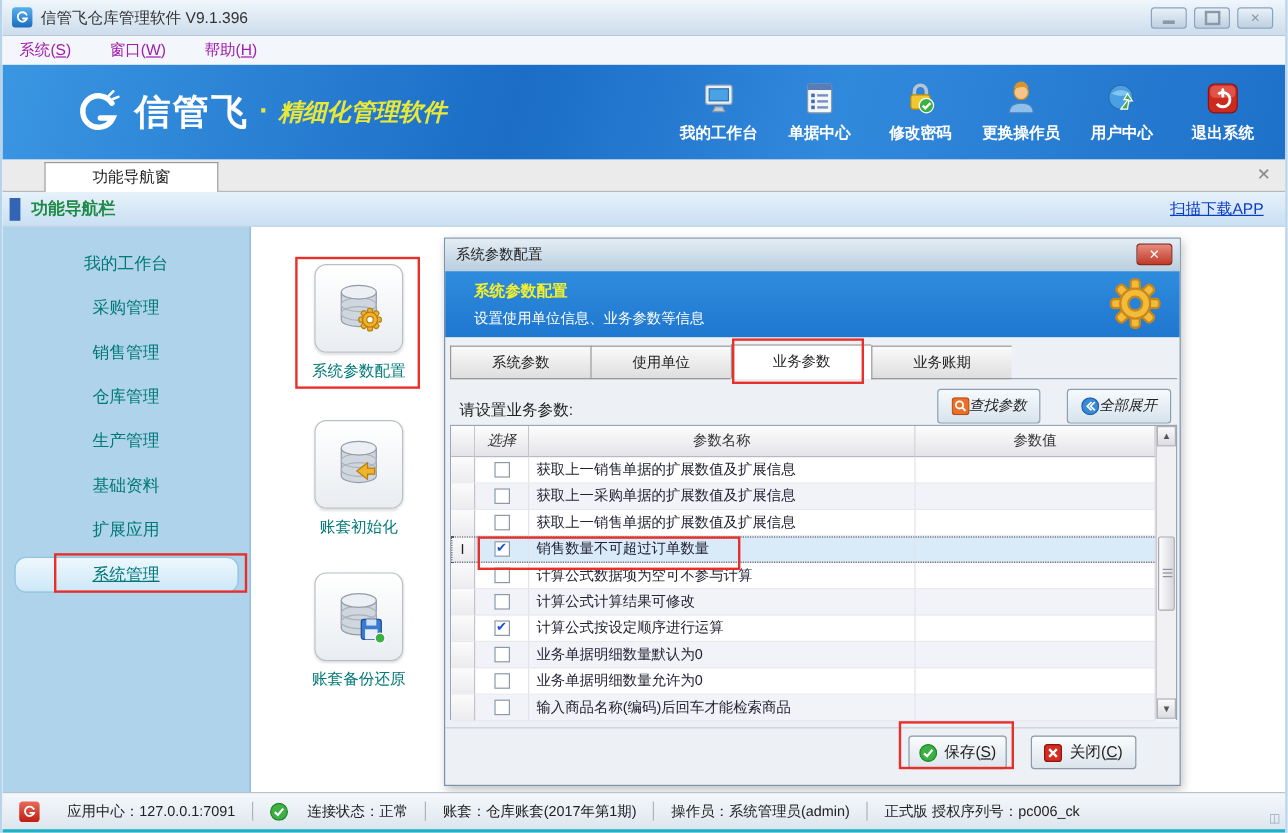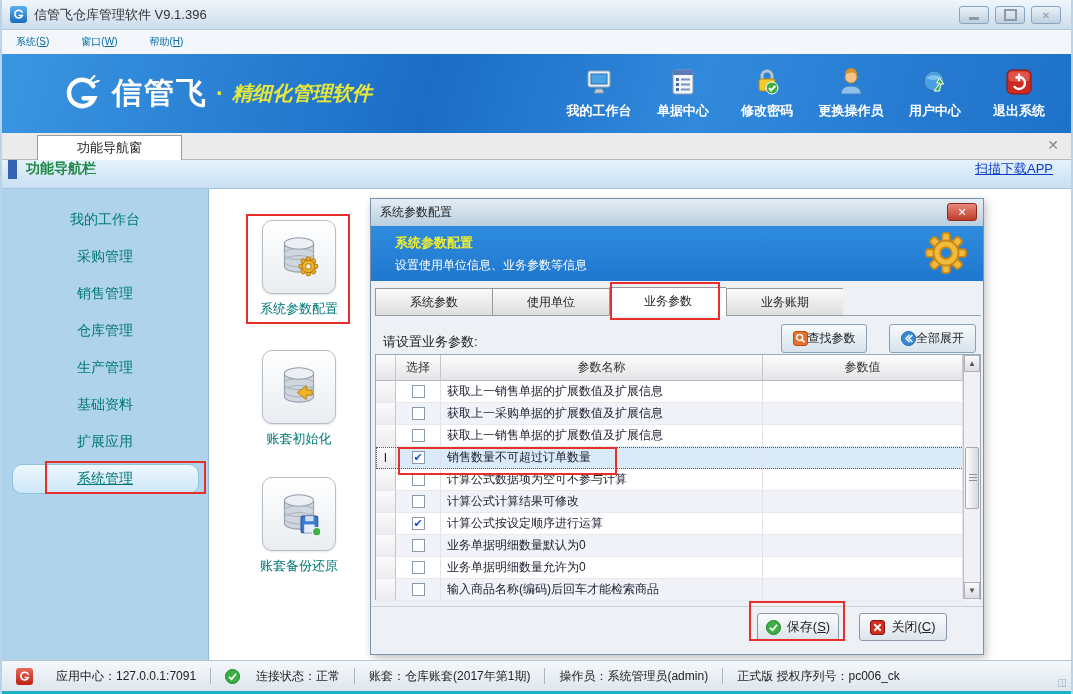--- a/index.html
+++ b/index.html
@@ -12,41 +12,41 @@
   .applogo { width:17px; height:17px; border-radius:3px; background:linear-gradient(#5ab0ec,#1a6cc0); display:flex; align-items:center; justify-content:center; margin-right:7px; }
   .wintitle { font-size:13px; color:#333; }
   .winbtns { position:absolute; right:10px; top:6px; display:flex; gap:6px; }
   .winbtn { width:30px; height:18px; border:1px solid #8aa4c0; border-radius:3px; background:linear-gradient(#e9f1f8,#bfd0e0); display:flex; align-items:center; justify-content:center; color:#7a8a9a; font-size:10px; font-weight:bold; }
   .winbtn.min::after { content:""; width:10px; height:3px; background:#8a98a8; margin-top:6px; }
   .winbtn.max::after { content:""; width:9px; height:8px; border:2px solid #8a98a8; }
   .winbtn.cls::after { content:"\2715"; color:#8a98a8; }
 
   
   .menubar { left:0; top:30px; width:100%; height:24px; background:#f3f7fb; display:flex; align-items:center; gap:32px; padding-left:14px; }
-  .menuitem { font-size:10px; color:#0369a1; }
+  .menuitem { font-size:13px; color:#a21caf; }
   .menukey { text-decoration:underline; }
 
   
   .bluehead { left:0; top:54px; width:100%; height:79px; background:linear-gradient(105deg,#3b96e2 0%,#1b6dc6 40%,#3189dc 65%,#1e71c9 100%); overflow:hidden; }
   .brand { position:absolute; left:58px; top:18px; display:flex; align-items:center; }
   .brandname { color:#fff; font-size:30px; font-weight:bold; letter-spacing:2px; margin-left:10px; }
   .branddot { color:#e8e838; font-size:24px; font-weight:bold; margin:0 8px; }
   .slogan { color:#e8e838; font-size:20px; font-weight:bold; font-style:italic; }
   .toolbar { position:absolute; right:10px; top:8px; display:flex; }
   .toolbtn { width:84px; display:flex; flex-direction:column; align-items:center; gap:4px; padding-top:4px; }
   .toolbtn .ticon { width:32px; height:32px; display:flex; align-items:center; justify-content:center; }
   .toolbtn .tlabel { color:#fff; font-size:13px; font-weight:bold; white-space:nowrap; }
 
   
   .tabstrip { left:0; top:133px; width:100%; height:27px; background:#ebebeb; border-bottom:1px solid #b8b8b8;padding-left:48px; }
   .navtab { position:absolute; left:35px; top:2px; width:145px; height:25px; background:#fff; border:1px solid #9a9a9a; border-bottom:none; display:flex; align-items:center; justify-content:center; font-size:13px; }
   .strip-close { position:absolute; right:12px; top:4px; color:#888; font-size:14px; font-weight:bold; }
 
   
-  .navheader { left:0; top:160px; width:100%; height:29px; background:linear-gradient(#e6f1fa,#c9e0f3); border-bottom:1px solid #a9c4da; display:flex; }
+  .navheader { left:0; top:160px; width:100%; height:29px; background:linear-gradient(#e6f1fa,#c9e0f3); border-bottom:1px solid #a9c4da; display:flex; align-items:center; }
   .nh-accent { width:9px; height:19px; background:#3464b4; margin:0 9px 0 6px; }
   .nh-title { color:#1e8a46; font-weight:bold; font-size:14px; }
   .nh-link { position:absolute; right:18px; color:#0a3cc8; text-decoration:underline; font-size:13px; }
 
   
   .content { left:0; top:189px; width:100%; height:471px; background:#fff; }
   .sidebar { position:absolute; left:0; top:0; width:207px; height:471px; background:#aed3eb; border-right:1px solid #8fb9d6; padding-top:16px; display:flex; flex-direction:column; gap:7px; align-items:center; }
   .navitem { width:187px; height:30px; display:flex; align-items:center; justify-content:center; color:#007878; font-size:14px; }
   .navitem.selected { background:linear-gradient(#eef7fd,#cde7f7); border:1px solid #8ec3e2; border-radius:10px;text-decoration:underline; }
 
@@ -64,31 +64,31 @@
   .dlg-banner-sub { color:#fff; font-size:12px; margin-top:5px; }
   .dlg-gear { position:absolute; right:14px; top:4px; }
 
   .dlg-tabs { position:absolute; left:4px; top:88px; display:flex; height:29px; width:606px; border-bottom:1px solid #9aa4ae; }
   .dtab { width:117px; height:28px; margin-top:1px; background:linear-gradient(#fafafa,#dedede); border:1px solid #999; border-right:none; display:flex; align-items:center; justify-content:center; font-size:12px; }
   .dtab:last-of-type { border-right:1px solid #999; }
   .dtab.active { background:#fff; height:29px; margin-top:0; border-bottom:1px solid #fff; font-weight:normal; }
   .dtab-filler { flex:1; }
 
   .dlg-prompt { position:absolute; left:12px; top:134px; font-size:13px; color:#222; }
-  .smallbtn { position:absolute; height:29px; border:1px solid #8aa0b4; border-radius:3px; background:linear-gradient(#f6fafc,#d7e3ed); display:flex; align-items:center; justify-content:center; font-size:12px; }
+  .smallbtn { position:absolute; height:29px; border:1px solid #8aa0b4; border-radius:3px; background:linear-gradient(#f6fafc,#d7e3ed); display:flex; align-items:center; justify-content:center; font-size:12px;font-style:italic; }
   .btn-find { left:410px; top:125px; width:86px; }
   .btn-expand { left:518px; top:125px; width:87px; }
   .ico14 { width:15px; height:15px; display:flex; align-items:center; justify-content:center; flex:none; }
 
   
   .tbl { position:absolute; left:4px; top:155px; width:606px; height:246px; background:#fff; border:1px solid #98a8b8; }
   .tbl-head { display:flex; height:26px; }
   .hcell { background:linear-gradient(#fdfdfd,#e4e4e8); border-right:1px solid #c4c4cc; border-bottom:1px solid #b8b8c0; display:flex; align-items:center; justify-content:center; font-size:12px; color:#333; }
   .c-sel { width:20px; flex:none; }
-  .c-chk { width:45px; flex:none; }
+  .c-chk { width:45px; flex:none;font-style:italic; }
   .c-name { width:322px; flex:none; }
   .c-val { width:200px; flex:none; }
   .trow { display:flex; height:22px; background:#fff; }
   .trow.alt { background:#f2f2f9; }
   .trow.selected { background:#d9ebf8; outline:1px dotted #556; outline-offset:-1px; }
   .tcell { border-right:1px solid #e2e2ea; border-bottom:1px solid #e8e8ee; display:flex; align-items:center; font-size:12px; }
   .tcell.c-sel { background:linear-gradient(#fbfbfb,#ececf0); border-right:1px solid #c4c4cc; justify-content:center; color:#333; }
   .trow.selected .c-sel::before { content:"I"; font-size:12px; color:#222; }
   .tcell.c-chk { justify-content:center; }
   .tcell.c-name { padding-left:6px; color:#223; }

